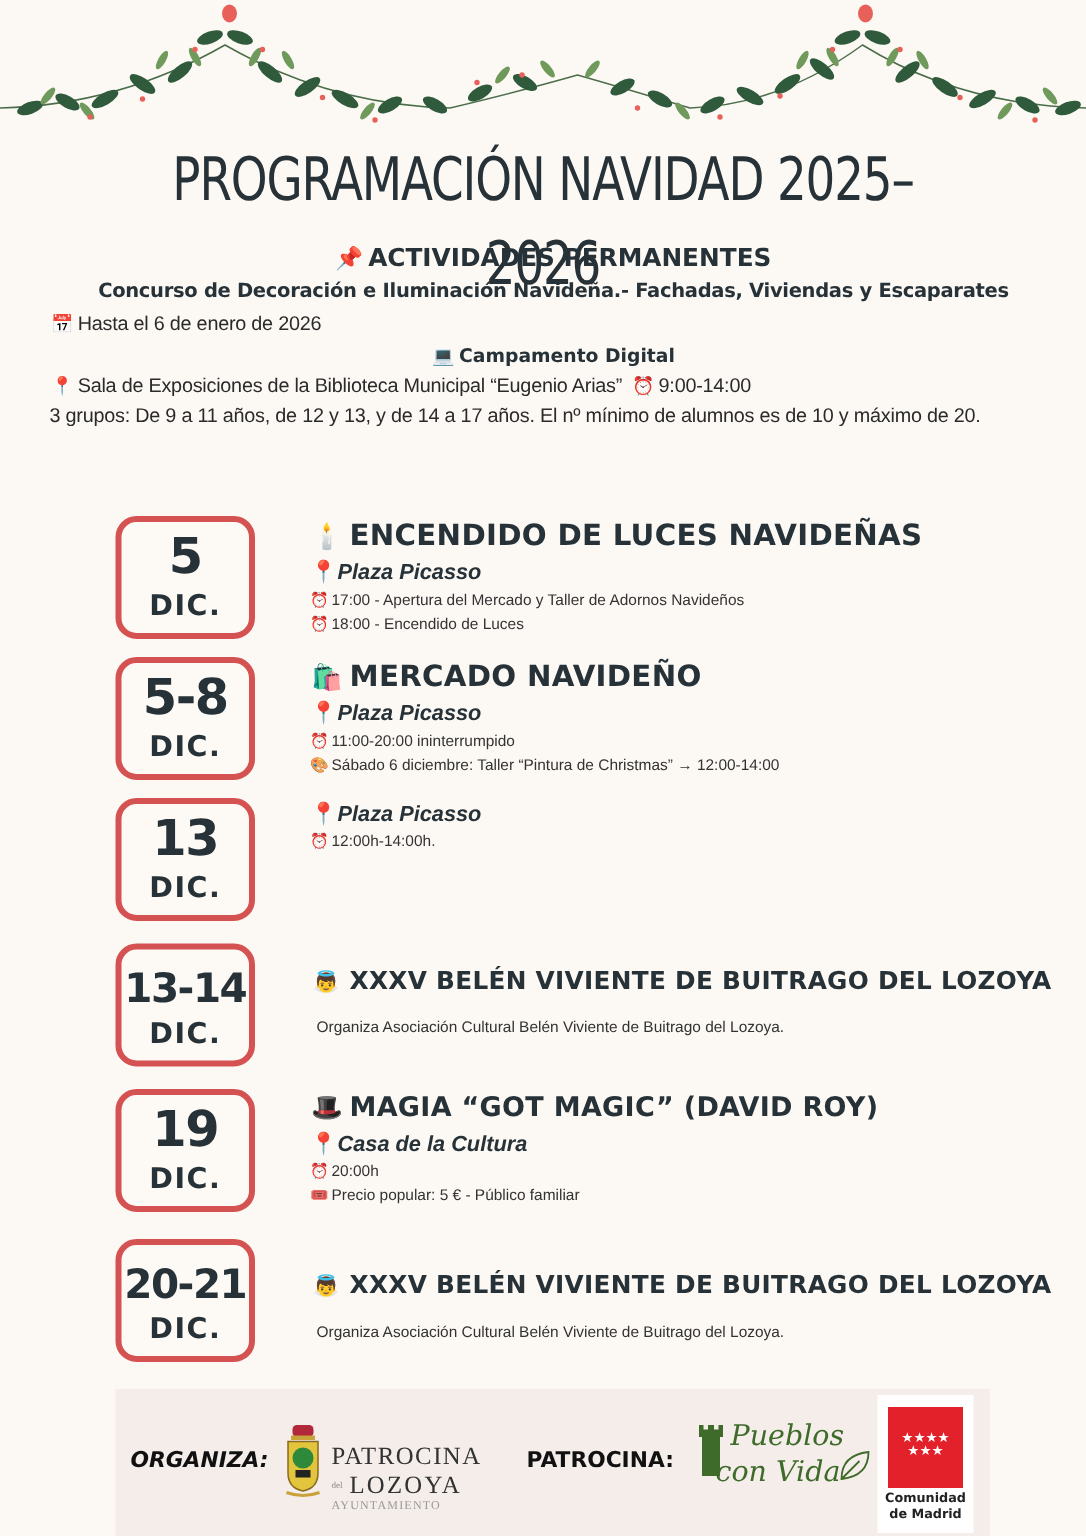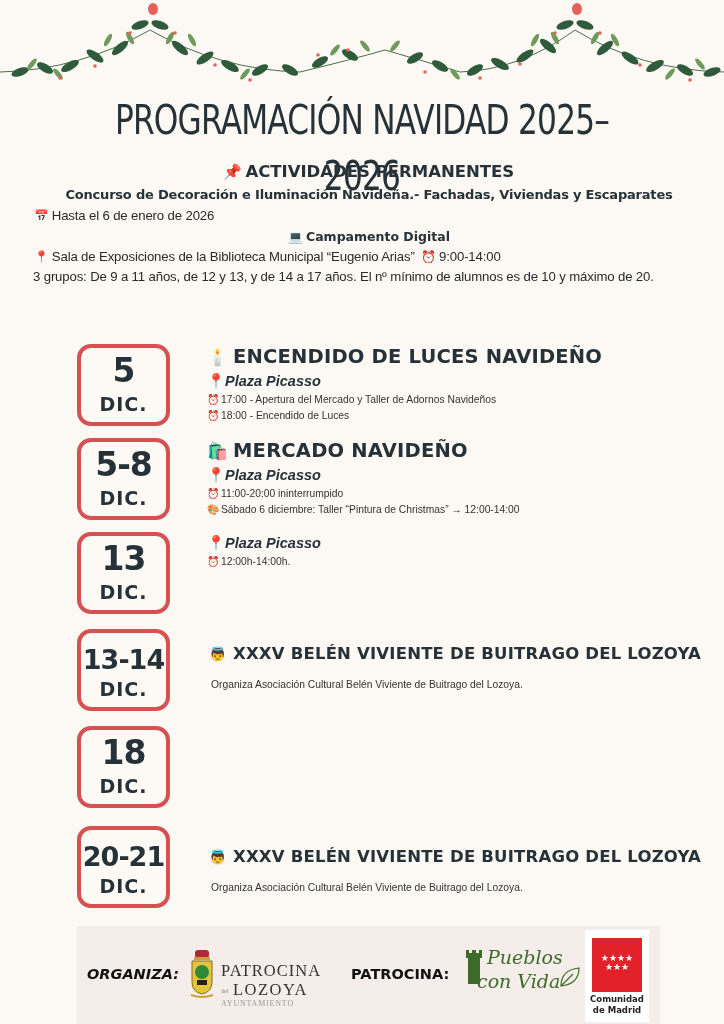--- a/index.html
+++ b/index.html
@@ -203,21 +203,21 @@
     </div>
     <div class="perm-line" style="margin-left:-1px;">3 grupos: De 9 a 11 años, de 12 y 13, y de 14 a 17 años. El nº mínimo de alumnos es de 10 y máximo de 20.</div>
   </section>
 
   <div class="event" style="top:344px;">
     <div class="date-box">
       <div class="date-num">5</div>
       <div class="date-mon">DIC.</div>
     </div>
     <div class="ev-body">
-      <div class="ev-title"><span class="ev-icon">🕯️</span><span>ENCENDIDO DE LUCES NAVIDEÑO</span></div>
+      <div class="ev-title"><span class="ev-icon">🕯️</span><span>ENCENDIDO DE LUCES NAVIDEÑAS</span></div>
       <div class="ev-place"><span class="pin">📍</span><span>Plaza Picasso</span></div>
       <div class="ev-line"><span class="sm">⏰</span><span>17:00 - Apertura del Mercado y Taller de Adornos Navideños</span></div>
       <div class="ev-line"><span class="sm">⏰</span><span>18:00 - Encendido de Luces</span></div>
     </div>
   </div>
 
   <div class="event" style="top:438px;">
     <div class="date-box">
       <div class="date-num">5-8</div>
       <div class="date-mon">DIC.</div>
@@ -247,22 +247,28 @@
       <div class="date-mon">DIC.</div>
     </div>
     <div class="ev-body" style="top:12px;">
       <div class="ev-title small"><span class="ev-icon" style="font-size:14px;">👼</span><span>XXXV BELÉN VIVIENTE DE BUITRAGO DEL LOZOYA</span></div>
       <div class="ev-desc" style="margin-left:4px;">Organiza Asociación Cultural Belén Viviente de Buitrago del Lozoya.</div>
     </div>
   </div>
 
   <div class="event" style="top:726px;">
     <div class="date-box">
-      <div class="date-num">18</div>
-      <div class="date-mon">DIC.</div>
+      <div class="date-num">19</div>
+      <div class="date-mon">DIC.</div>
+    </div>
+    <div class="ev-body">
+      <div class="ev-title" style="font-size:18px;"><span class="ev-icon">🎩</span><span>MAGIA “GOT MAGIC” (DAVID ROY)</span></div>
+      <div class="ev-place"><span class="pin">📍</span><span>Casa de la Cultura</span></div>
+      <div class="ev-line"><span class="sm">⏰</span><span>20:00h</span></div>
+      <div class="ev-line"><span class="sm">🎟️</span><span>Precio popular: 5 € - Público familiar</span></div>
     </div>
   </div>
 
   <div class="event" style="top:826px;">
     <div class="date-box">
       <div class="date-num wide">20-21</div>
       <div class="date-mon">DIC.</div>
     </div>
     <div class="ev-body" style="top:18px;">
       <div class="ev-title small"><span class="ev-icon" style="font-size:14px;">👼</span><span>XXXV BELÉN VIVIENTE DE BUITRAGO DEL LOZOYA</span></div>

